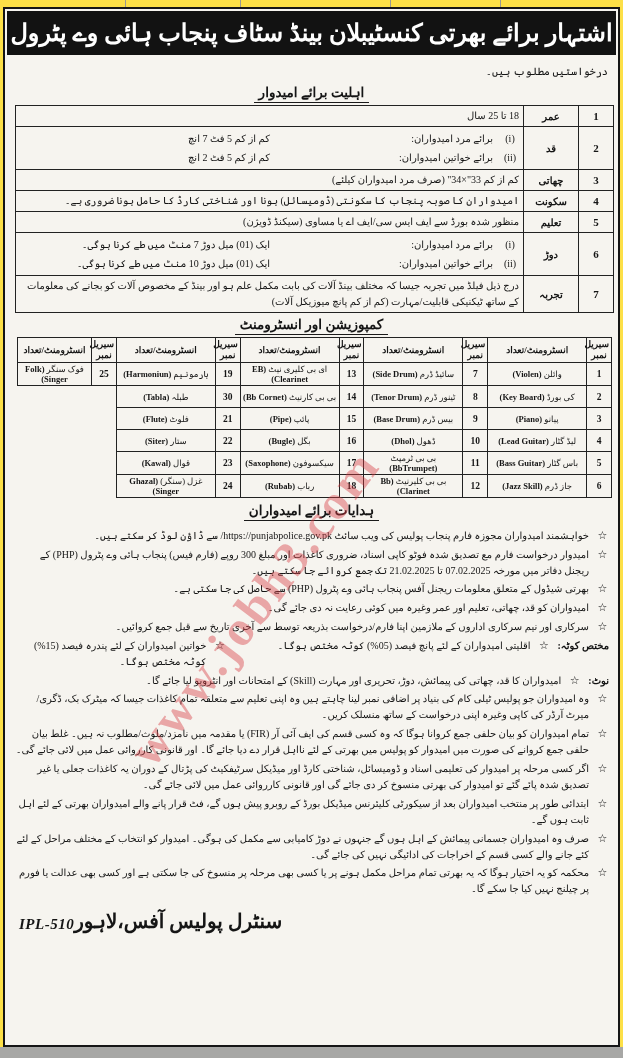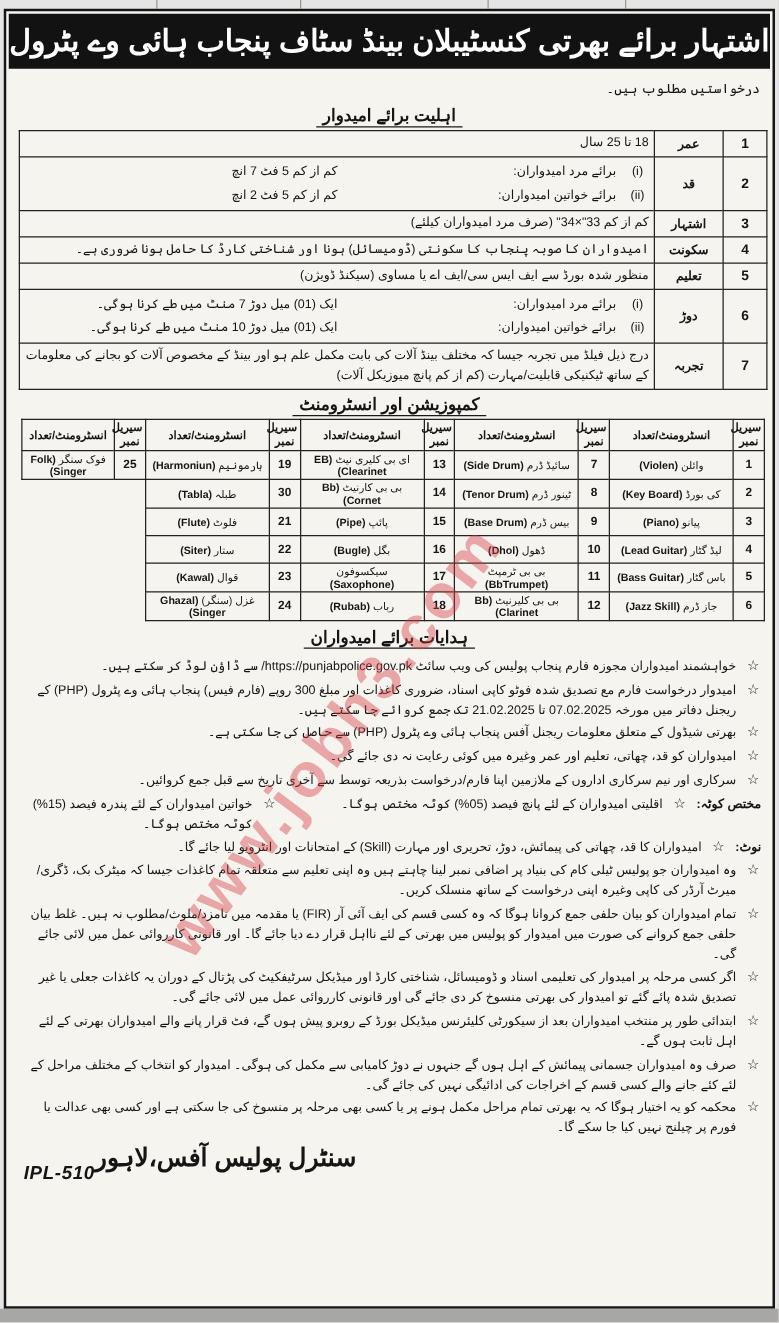--- a/index.html
+++ b/index.html
@@ -1,17 +1,17 @@
 <!DOCTYPE html>
 <html><head>
 <meta charset="utf-8">
 <style>
   html,body{margin:0;padding:0;background:#cfcdc7;}
-  .page{position:relative;width:623px;height:1058px;background:#e5e5e5;overflow:hidden;
-        font-family:Liberation Sans, sans-serif;color:#151515;}
+  .page{position:relative;width:623px;height:1058px;background:#fde047;overflow:hidden;
+        font-family:Liberation Serif, serif;color:#151515;}
   .vline{position:absolute;top:0;height:7px;width:1px;background:#9a9a94;}
   .ad{position:absolute;left:3px;right:3px;top:7px;bottom:11px;background:#f6f4ef;
       border:2px solid #161616;box-sizing:border-box;}
   .bottom-strip{position:absolute;left:0;right:0;bottom:0;height:11px;background:#a7a7a5;}
   .title-band{margin:2px;height:44px;background:#121212;color:#fff;display:flex;
       align-items:center;justify-content:center;font-weight:bold;font-size:24px;direction:rtl;}
   .intro{direction:rtl;text-align:right;font-size:10.5px;line-height:17px;padding:6px 10px 1px 10px;}
   .sec-head{width:fit-content;margin:3px auto 2px auto;font-weight:bold;font-size:13.5px;
       border-bottom:1.5px solid #1a1a1a;padding:0 5px 1px 5px;direction:rtl;}
   table{border-collapse:collapse;}
@@ -31,21 +31,21 @@
   .t2 td.empty{border:none;background:transparent;}
   .t2 .en{font-weight:bold;}
   .bullets{direction:rtl;font-size:10px;line-height:16px;padding:2px 9px 0 10px;}
   .b{display:flex;align-items:flex-start;margin:2.8px 0;gap:7px;}
   .b-lbl{font-weight:bold;white-space:nowrap;flex:none;}
   .star{flex:none;width:13px;font-size:11px;line-height:15px;text-align:center;}
   .b-txt{flex:1;text-align:right;}
   .b.quota .q1{flex:none;margin-left:44px;}
   .b.quota .q2{flex:1;text-align:right;}
   .sig1{direction:rtl;text-align:right;font-size:23px;font-weight:bold;padding:10px 28px 0 0;}
-  .sig-row{display:flex;align-items:flex-start;}
+  .sig-row{display:flex;align-items:flex-end;}
   .ipl{font-weight:bold;font-style:italic;font-size:15px;margin:16px 0 2px 14px;letter-spacing:.5px;}
   .sig2{direction:rtl;font-size:20px;font-weight:bold;margin:0 46px 2px 0;}
   .watermark{position:absolute;left:116px;top:742px;transform:rotate(-53deg);
       transform-origin:left top;font-size:50px;font-weight:bold;letter-spacing:3px;
       color:rgba(214,58,64,.42);white-space:nowrap;pointer-events:none;z-index:5;}
 </style>
 </head>
 <body>
 
 <div class="page">
@@ -83,21 +83,21 @@
           </div>
           <div class="sub">
             <span class="m">(ii)</span>
             <span class="t">برائے خواتین امیدواران:</span>
             <span class="v">کم از کم 5 فٹ 2 انچ</span>
           </div>
         </td>
       </tr>
       <tr>
         <td class="no">3</td>
-        <td class="lbl">اشتہار</td>
+        <td class="lbl">چھاتی</td>
         <td class="cnt">کم از کم 33"×34" (صرف مرد امیدواران کیلئے)</td>
       </tr>
       <tr>
         <td class="no">4</td>
         <td class="lbl">سکونت</td>
         <td class="cnt">امیدواران کا صوبہ پنجاب کا سکونتی (ڈومیسائل) ہونا اور شناختی کارڈ کا حامل ہونا ضروری ہے۔</td>
       </tr>
       <tr>
         <td class="no">5</td>
         <td class="lbl">تعلیم</td>

